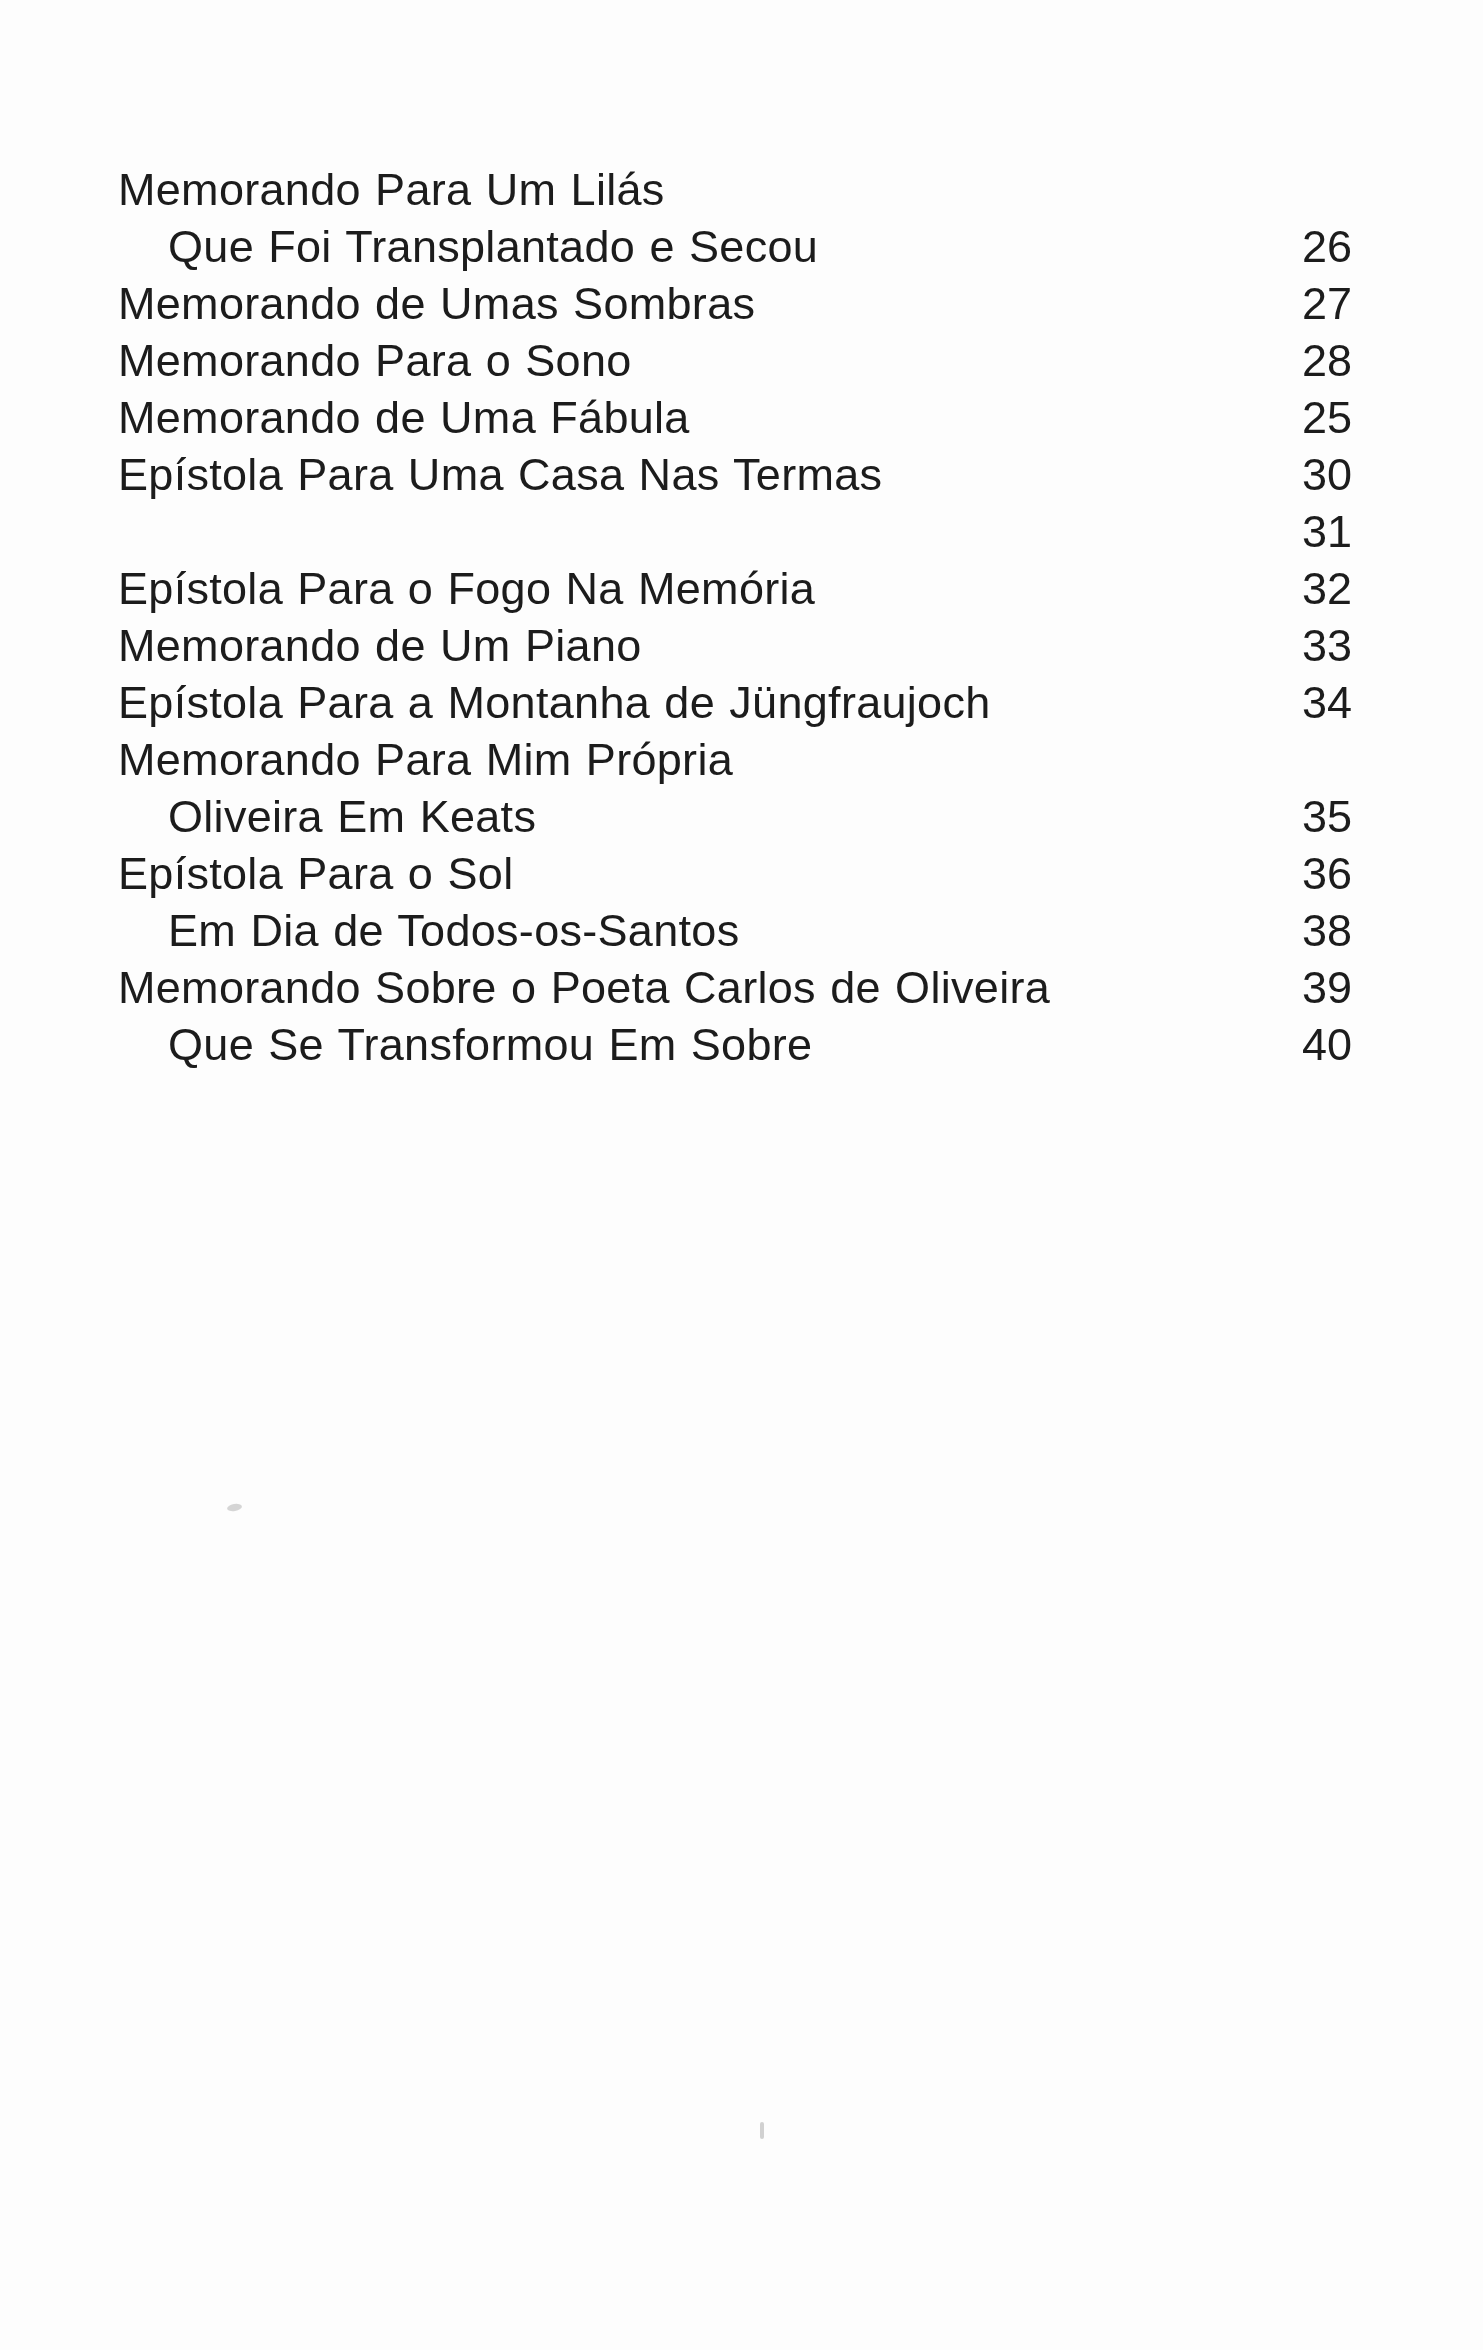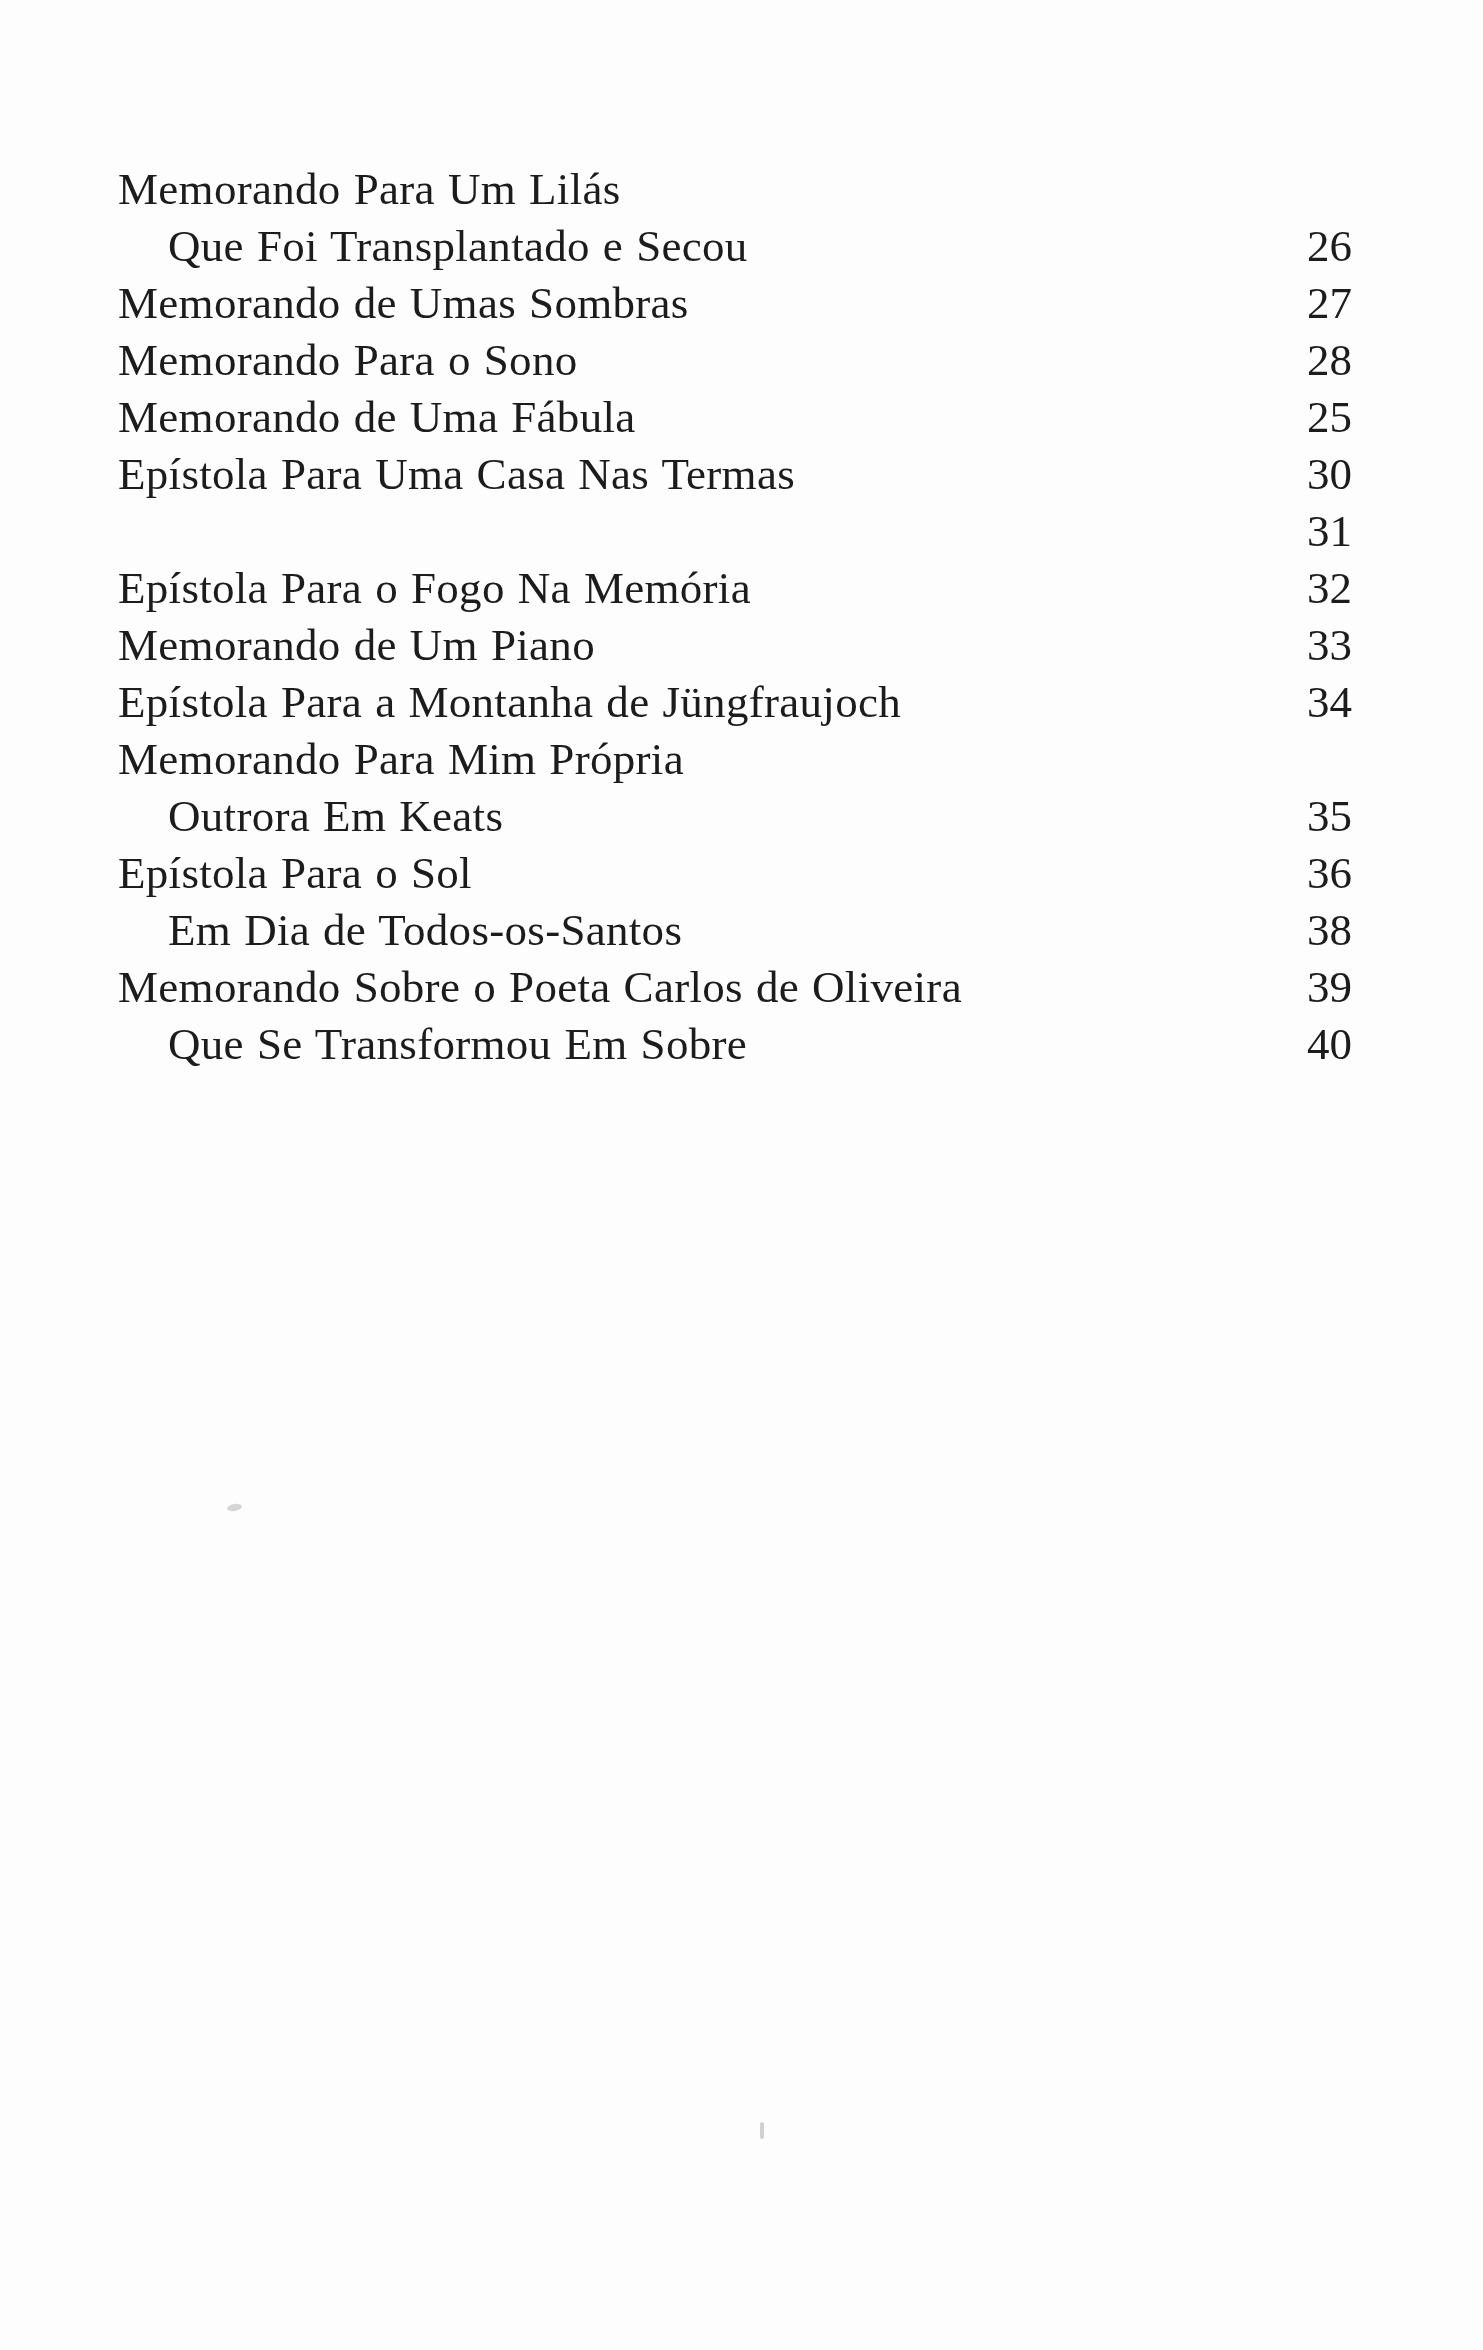--- a/index.html
+++ b/index.html
@@ -6,21 +6,21 @@
     margin: 0;
     padding: 0;
     background: #ffffff;
   }
   .page {
     position: relative;
     width: 1483px;
     height: 2350px;
     background: var(--page-bg, #fdfdfd);
     color: var(--text-color, #1c1c1c);
-    font-family: Liberation Serif, serif;
+    font-family: Liberation Sans, sans-serif;
     overflow: hidden;
   }
   .toc {
     position: absolute;
     left: 118px;
     top: 161px;
     width: 1234px;
   }
   .toc-row {
     display: flex;
@@ -118,21 +118,21 @@
     <span class="toc-title">Epístola Para a Montanha de Jüngfraujoch</span>
     <span class="toc-page">34</span>
   </div>
 
   <div class="toc-row">
     <span class="toc-title">Memorando Para Mim Própria</span>
     <span class="toc-page"></span>
   </div>
 
   <div class="toc-row">
-    <span class="toc-title indent">Outrora Em Keats</span>
+    <span class="toc-title indent">Oliveira Em Keats</span>
     <span class="toc-page">35</span>
   </div>
 
   <div class="toc-row">
     <span class="toc-title">Epístola Para o Sol</span>
     <span class="toc-page">36</span>
   </div>
 
 
 

